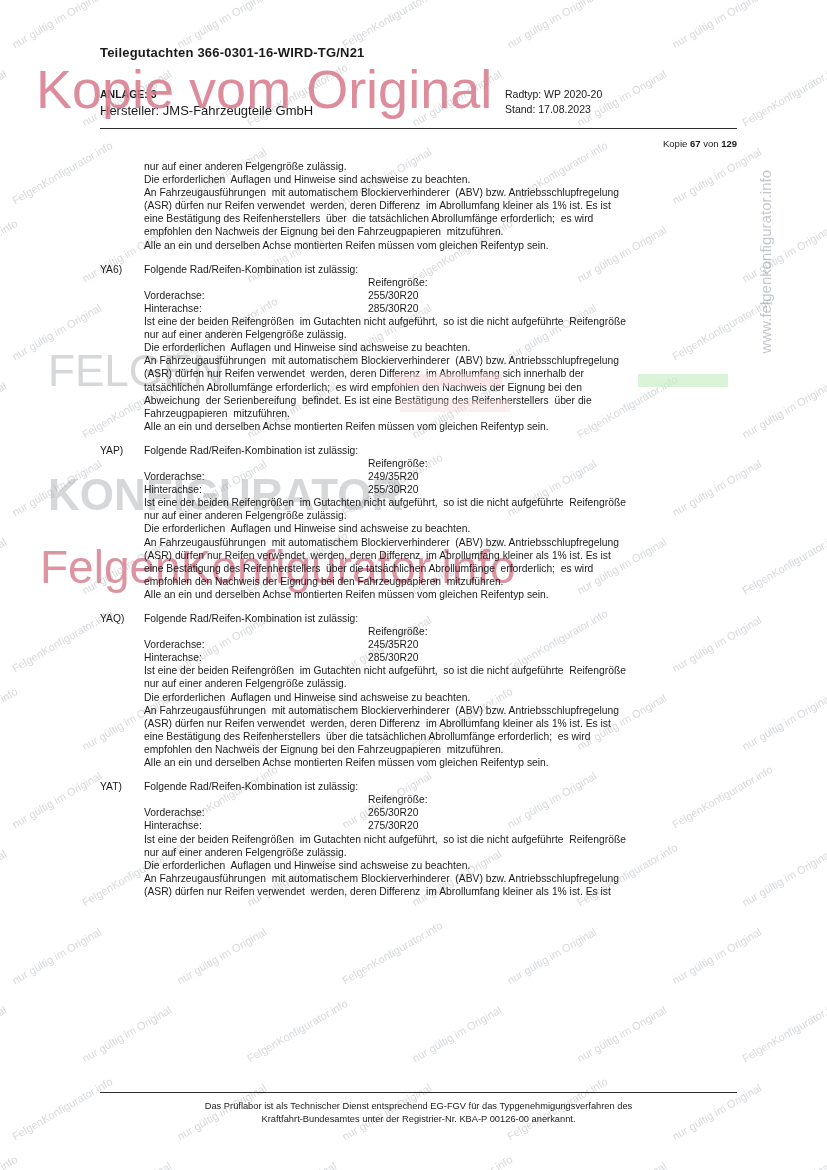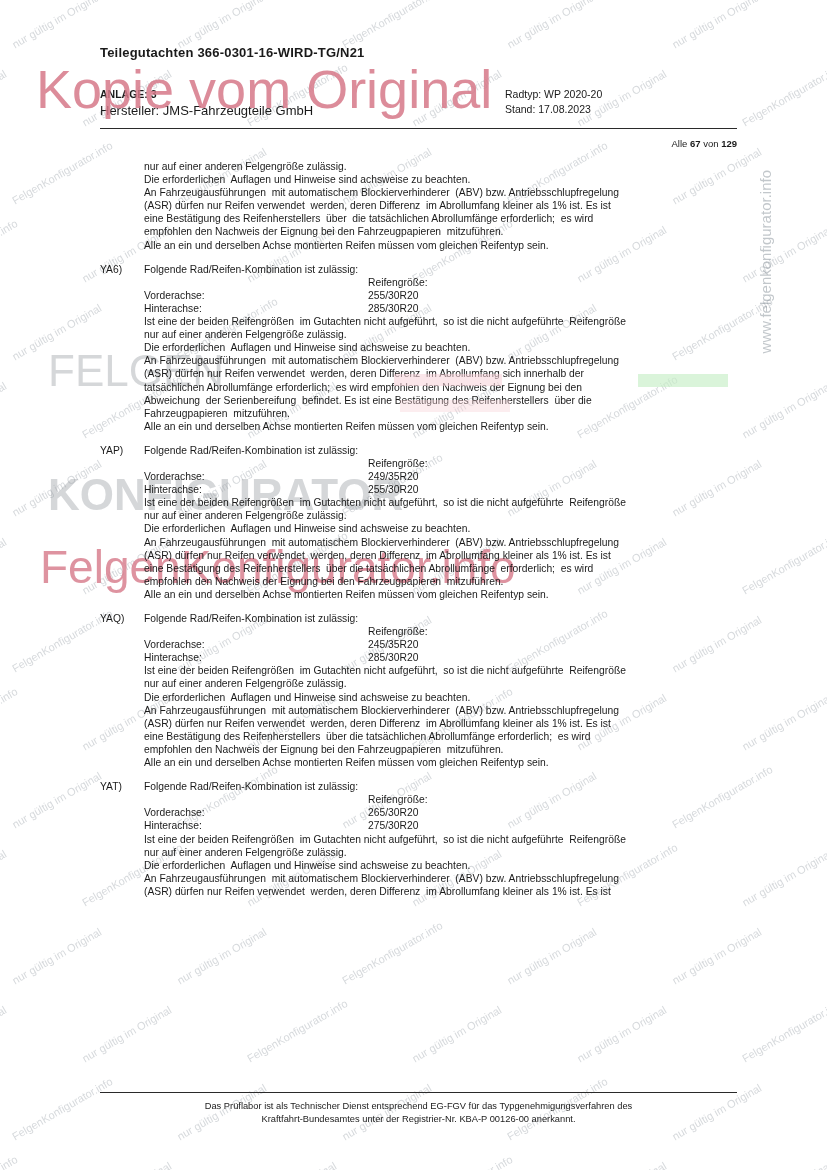--- a/index.html
+++ b/index.html
@@ -316,21 +316,21 @@
     </div>
 
   <div class="hdr-title">Teilegutachten 366-0301-16-WIRD-TG/N21</div>
   <div class="hdr-anlage">ANLAGE: 3</div>
   <div class="hdr-hersteller">Hersteller:  JMS-Fahrzeugteile  GmbH</div>
   <div class="hdr-radtyp">Radtyp: WP 2020-20</div>
   <div class="hdr-stand">Stand: 17.08.2023</div>
   <div class="hdr-rule"></div>
 
   <div class="hdr-seite">
-    <span>Alle</span>
+    <span>Kopie</span>
     <b>67</b>
     <span>von</span>
     <b>129</b>
   </div>
 
 
   <div class="wm-layer">
     <div class="wm-big wm-kopie">Kopie vom Original</div>
     <div class="wm-big wm-felgen">FELGEN</div>
     <div class="wm-big wm-konfig">KONFIGURATOR</div>

